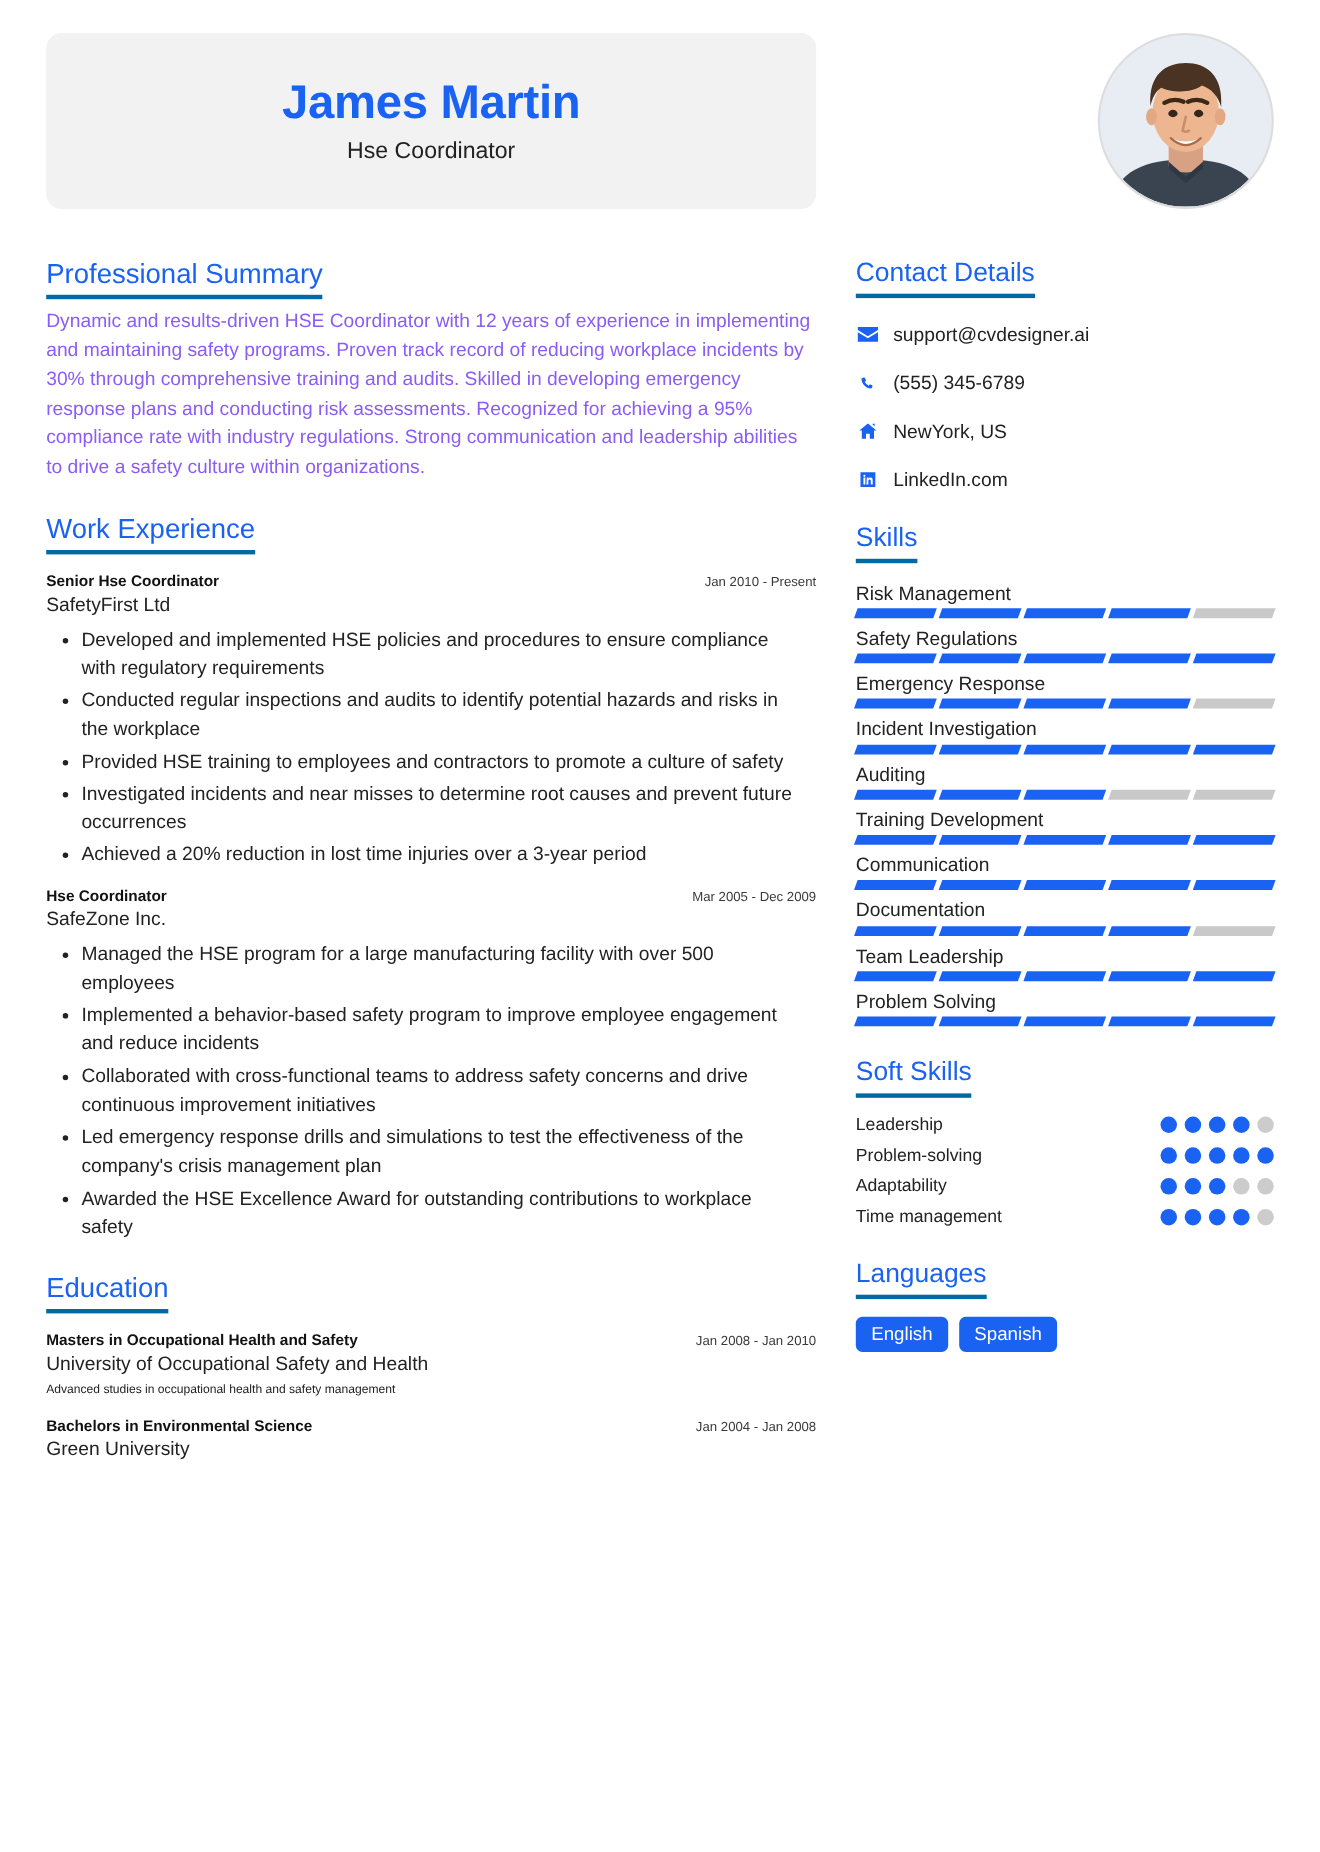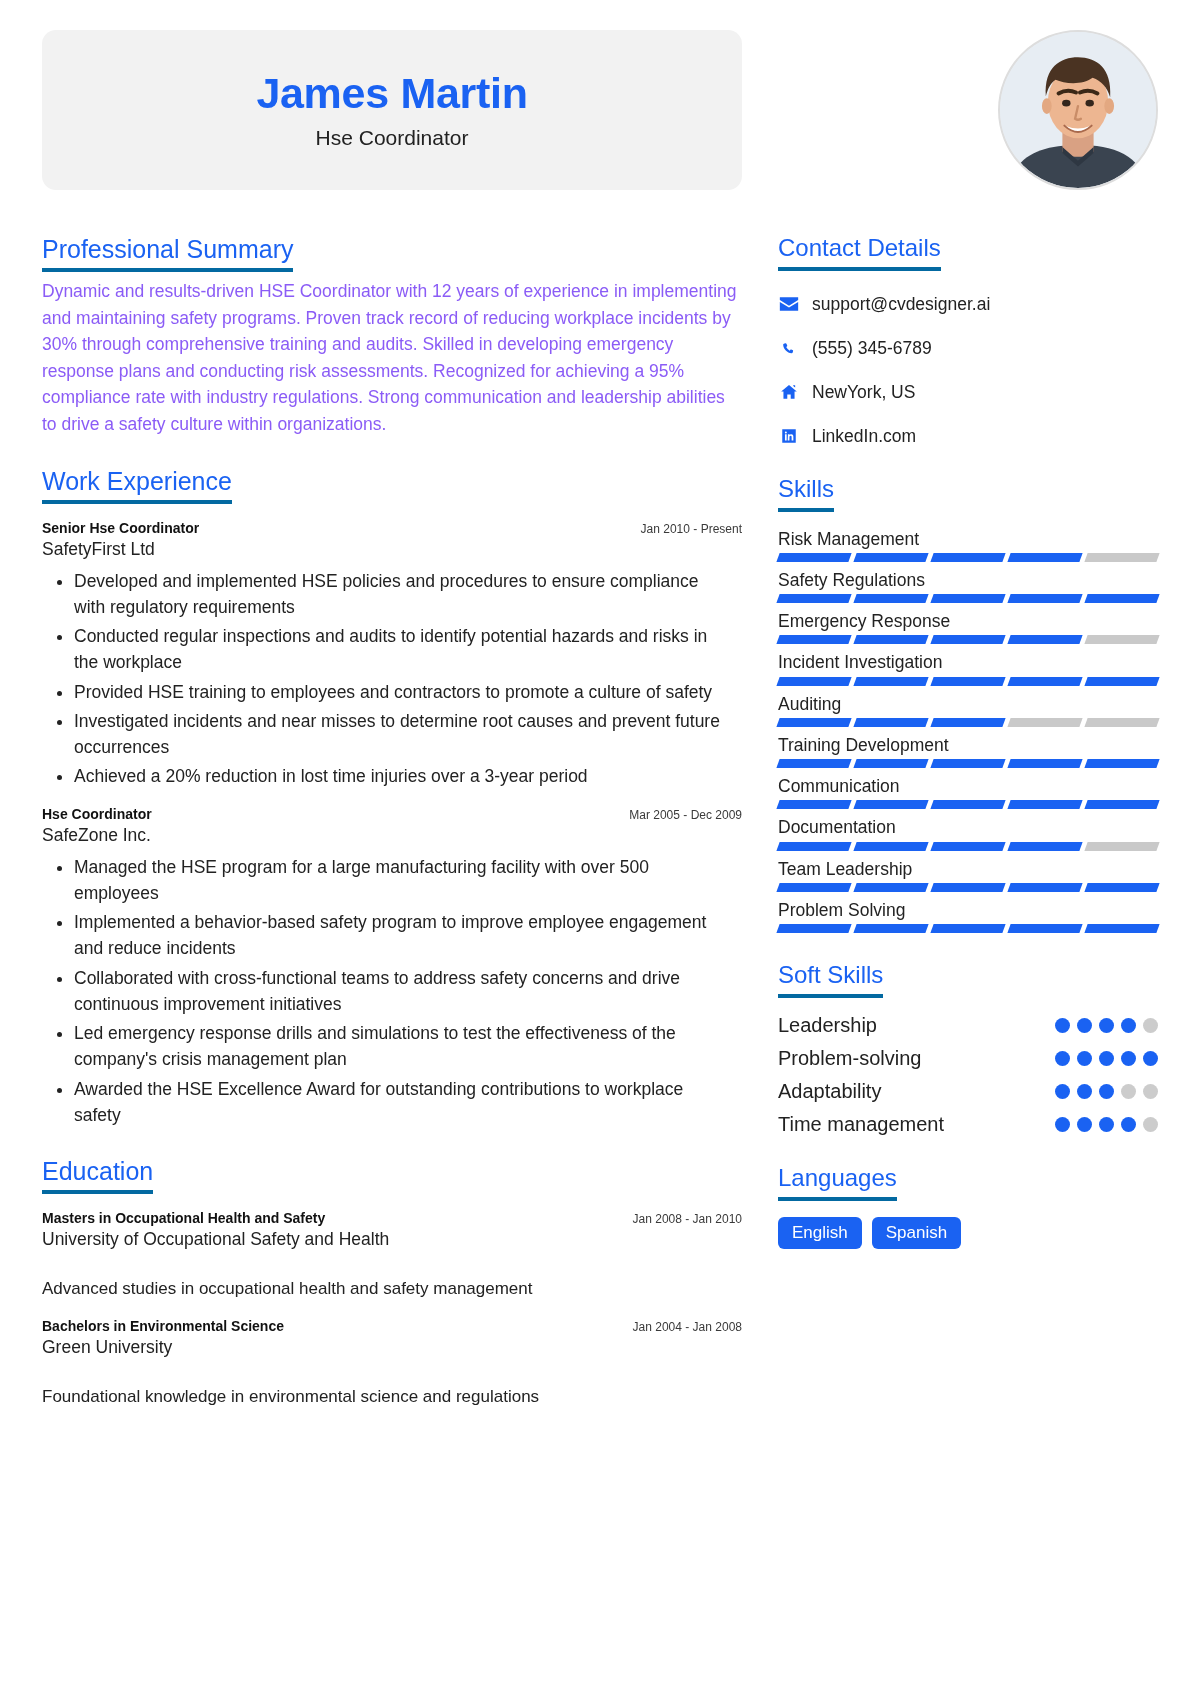--- a/index.html
+++ b/index.html
@@ -106,23 +106,23 @@
     font-size: 12px;
     color: #3a3a3a;
     white-space: nowrap;
   }
   .entry-org {
     font-size: 17.5px;
     color: #222222;
     margin-top: 3px;
   }
   .entry-desc {
-    font-size: 17px;
+    font-size: 11px;
     color: #222222;
-    margin-top: 26px;
+    margin-top: 5px;
     line-height: 1.5;
   }
   ul.bullets {
     margin: 8px 12px 0 0;
     padding-left: 32px;
   }
   ul.bullets li {
     font-size: 17.5px;
     line-height: 1.5;
     color: #222222;
@@ -174,21 +174,21 @@
 
   
   .soft-list { margin-top: 16px; }
   .soft-row {
     display: flex;
     align-items: center;
     justify-content: space-between;
     margin-bottom: 10px;
     gap: 10px;
   }
-  .soft-name { font-size: 20px; color: #222222; }
+  .soft-name { font-size: 16px; color: #222222; }
   .dots { display: flex; gap: 7px; flex: 0 0 auto; }
   .dot {
     width: 15px;
     height: 15px;
     border-radius: 50%;
     background: #cccccc;
   }
   .dot.on { background: #1a62f2; }
 
   
@@ -309,21 +309,20 @@
           <div class="entry-org">University of Occupational Safety and Health</div>
           <div class="entry-desc">Advanced studies in occupational health and safety management</div>
         </div>
 
         <div class="entry">
           <div class="entry-head">
             <div class="entry-role">Bachelors in Environmental Science</div>
             <div class="entry-date">Jan 2004 - Jan 2008</div>
           </div>
           <div class="entry-org">Green University</div>
-          <div class="entry-desc">Foundational knowledge in environmental science and regulations</div>
         </div>
       </div>
 
     </div>
 
     <div class="col-side">
 
       <div class="section">
         <div class="sec-title side">Contact Details</div>
         <div class="contact-list">

